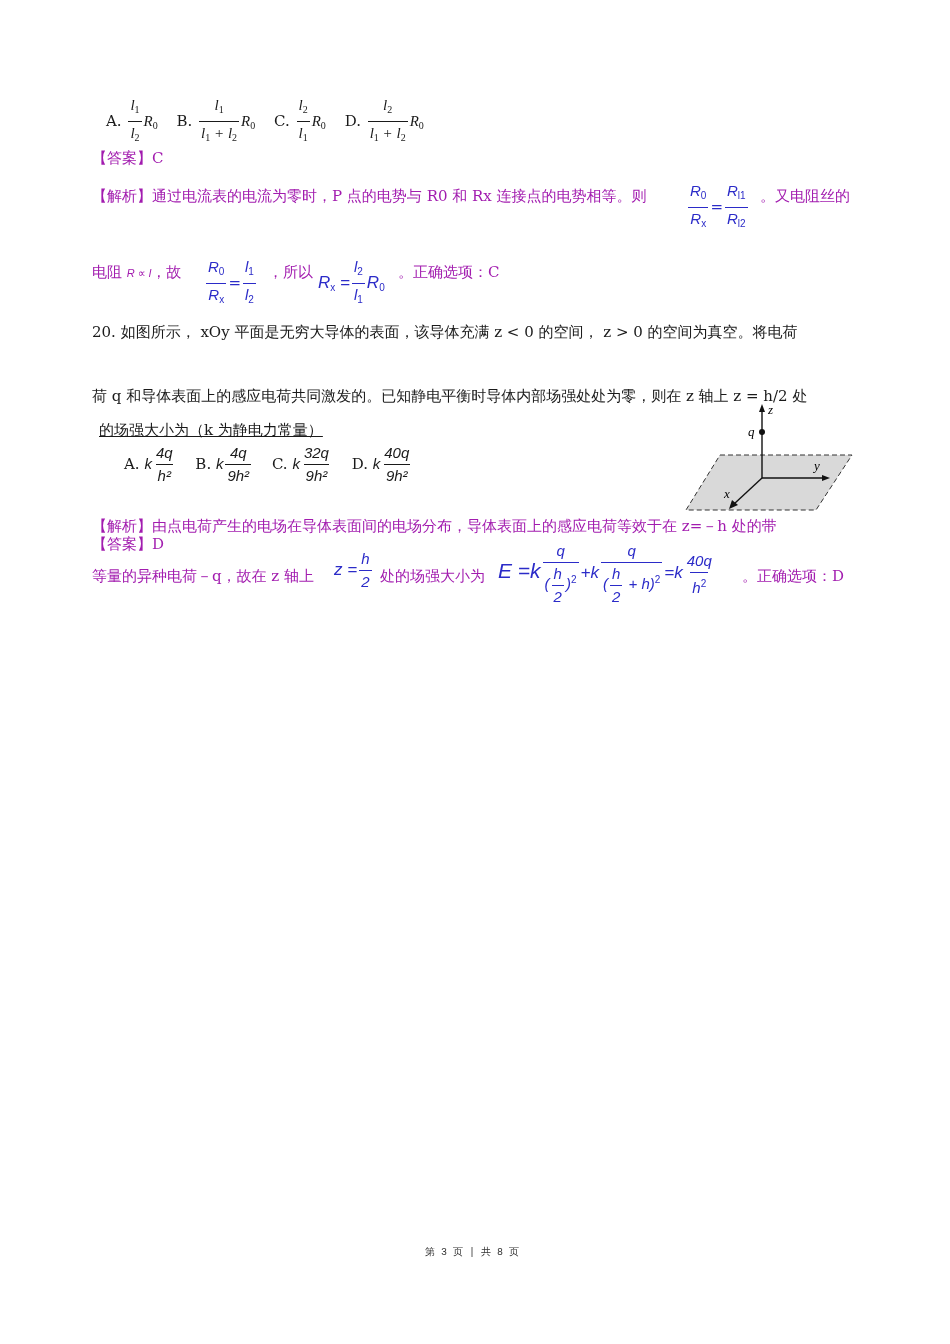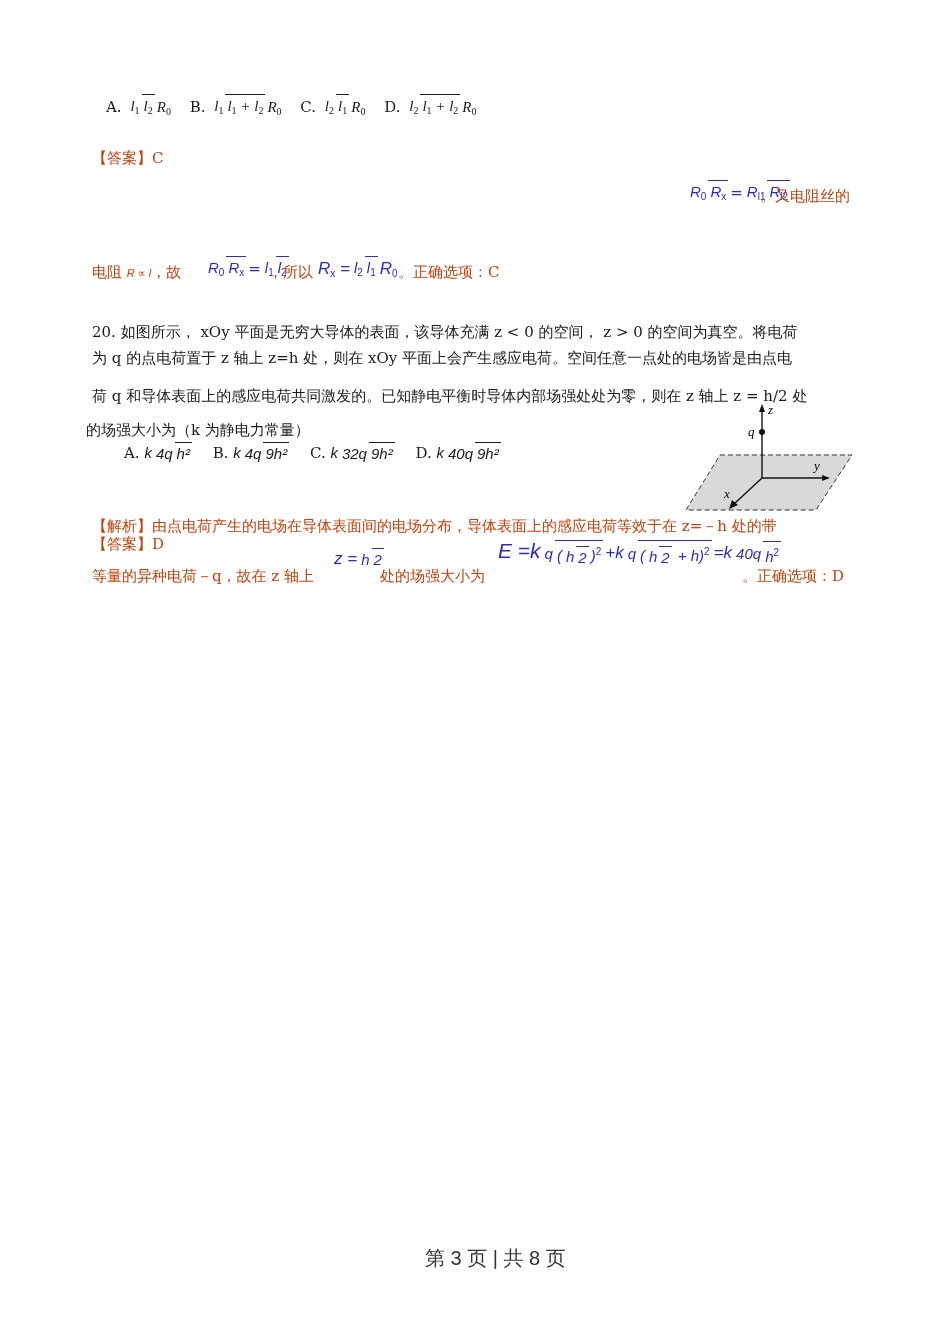--- a/index.html
+++ b/index.html
@@ -1,32 +1,32 @@
 <!DOCTYPE html>
 <html><head>
 <meta charset="utf-8">
 <style>
   html, body { margin: 0; padding: 0; background: #ffffff; }
   body { width: 950px; height: 1344px; position: relative; overflow: hidden;
          font-family: "DejaVu Serif", "Liberation Serif", serif; color: #1a1a1a; }
   .page { position: absolute; left: 0; top: 0; width: 950px; height: 1344px; }
   .abs { position: absolute; white-space: nowrap; }
   .txt { font-size: 15px; line-height: 20px; }
-  .blue { color: #c2410c; }
+  .blue { color: #a21caf; }
   .mathblue { color: #2b2bc8; }
   .it { font-style: italic; font-family: "Liberation Serif", "DejaVu Serif", serif; }
   .m { font-family: "Liberation Sans", "DejaVu Sans", sans-serif; font-style: italic; }
-  .frac { display: inline-flex; flex-direction: row; align-items: center; vertical-align: middle; margin: 0 2px; }
+  .frac { display: inline-flex; flex-direction: column; align-items: center; vertical-align: middle; margin: 0 2px; }
   .frac .num { padding: 0 2px; line-height: 22px; }
   .frac .den { padding: 0 2px; border-top: 1px solid currentColor; line-height: 22px; }
   .sub { font-size: 10px; vertical-align: -3px; font-style: normal; }
   .sup { font-size: 10px; vertical-align: 6px; font-style: normal; }
   .opt { display: inline-block; margin-right: 14px; }
   .fig svg { display: block; }
-  .footer { font-size: 20px; color: #333; font-family: Liberation Sans, sans-serif; }
+  .footer { font-size: 10px; color: #333; font-family: Liberation Mono, monospace; }
 </style>
 </head>
 <body>
 
 <div class="page">
 
   <div class="abs txt" style="left:106px; top:94px;">
     <span class="opt">
       <span>A.</span>
       <span class="frac it">
@@ -54,20 +54,23 @@
           <span class="num">l<span class="sub">2</span></span>
           <span class="den">l<span class="sub">1</span> + l<span class="sub">2</span></span>
         </span><span class="it">R<span class="sub">0</span></span>
     </span>
   </div>
 
   <div class="abs txt blue" style="left:92px; top:148px;">
     <span>【答案】</span><span>C</span>
   </div>
 
+  <div class="abs txt blue" style="left:92px; top:186px;">
+    <span>【解析】</span><span>通过电流表的电流为零时，P 点的电势与 R0 和 Rx 连接点的电势相等。则</span>
+  </div>
   <div class="abs txt mathblue" style="left:686px; top:180px;">
     <span class="frac m">
         <span class="num">R<span class="sub">0</span></span>
         <span class="den">R<span class="sub">x</span></span>
       </span>=<span class="frac m">
         <span class="num">R<span class="sub">l1</span></span>
         <span class="den">R<span class="sub">l2</span></span>
       </span>
   </div>
   <div class="abs txt blue" style="left:760px; top:186px;">。又电阻丝的</div>
@@ -90,23 +93,22 @@
     <span class="m" style="font-size:17px;">R<span class="sub">x</span> =</span><span class="frac m">
         <span class="num">l<span class="sub">2</span></span>
         <span class="den">l<span class="sub">1</span></span>
       </span><span class="m" style="font-size:17px;">R<span class="sub">0</span></span>
   </div>
   <div class="abs txt blue" style="left:398px; top:262px;">。正确选项：C</div>
 
   <div class="abs txt" style="left:92px; top:322px;">
     <span>20.</span> <span>如图所示， xOy 平面是无穷大导体的表面，该导体充满 z &lt; 0 的空间， z &gt; 0 的空间为真空。将电荷</span>
   </div>
-  <div class="abs txt" style="left:92px; top:348px;">为 q 的点电荷置于 z 轴上 z=h 处，则在 xOy 平面上会产生感应电荷。空间任意一点处的电场皆是由点电</div>
   <div class="abs txt" style="left:92px; top:386px;">荷 q 和导体表面上的感应电荷共同激发的。已知静电平衡时导体内部场强处处为零，则在 z 轴上 z = h/2 处</div>
-  <div class="abs txt" style="left:86px; top:420px;">的场强大小为（k 为静电力常量）</div>
+  <div class="abs txt" style="left:99px; top:420px;text-decoration:underline;">的场强大小为（k 为静电力常量）</div>
 
   <div class="abs txt" style="left:124px; top:442px;">
     <span class="opt">
       <span>A.</span>
       <span class="m">k</span><span class="frac m">
           <span class="num">4q</span>
           <span class="den">h²</span>
         </span>
     </span>
     <span class="opt">

